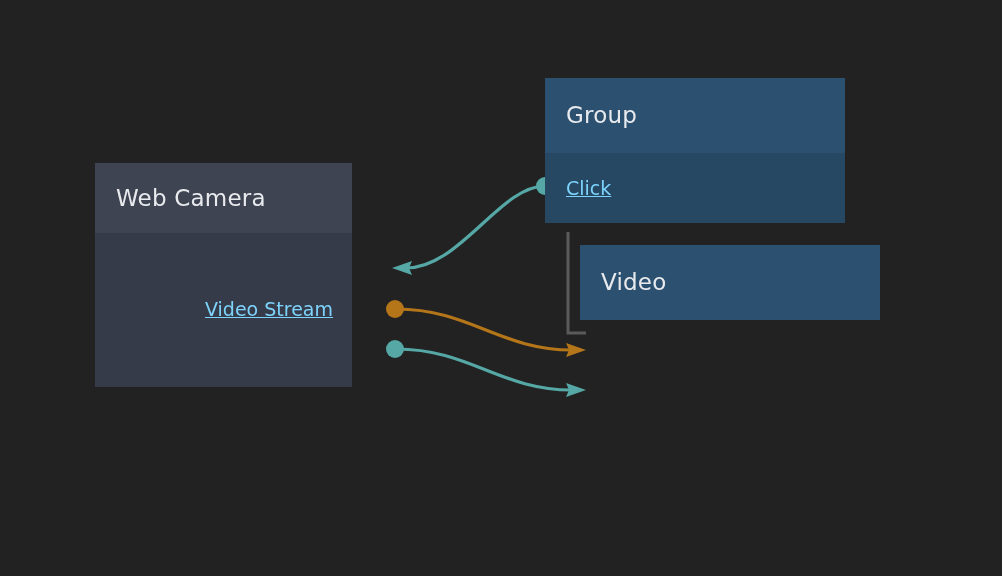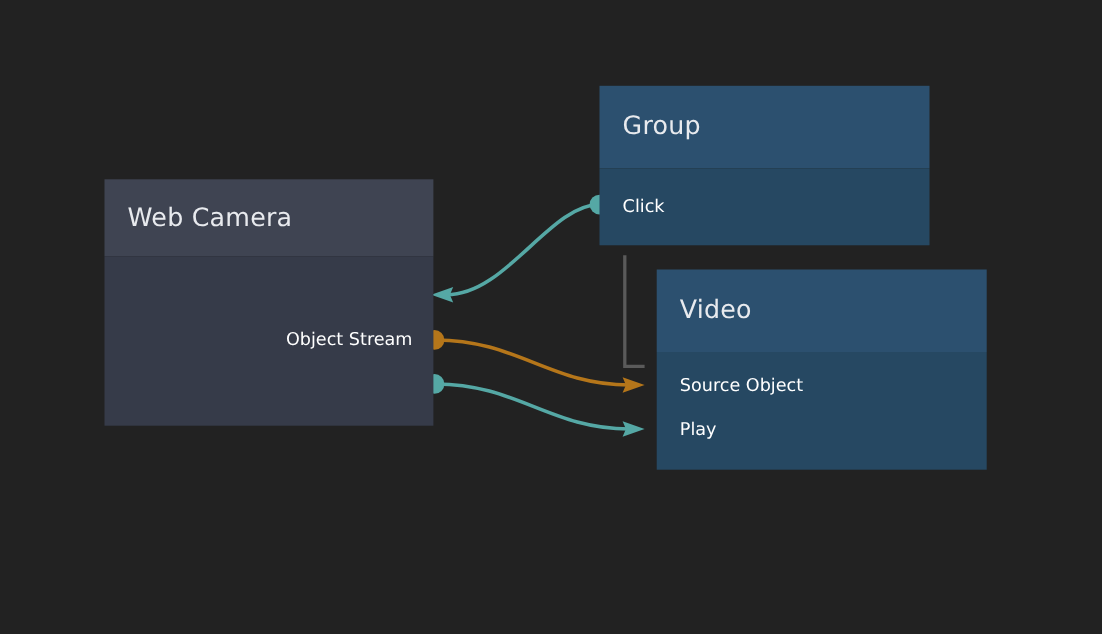--- a/index.html
+++ b/index.html
@@ -46,31 +46,32 @@
     box-sizing: border-box;
     position: relative;
   }
   .port-row {
     position: absolute;
     display: flex;
     align-items: center;
     height: 26px;
   }
   .port-label {
-    color: #ffffff;
-    font-size: 16px;
+    color: #7dd3fc;
+    font-size: 19px;
     font-weight: 400;
     line-height: 1;
     white-space: nowrap;
+    text-decoration: underline;
   }
   
   #node-web-camera {
     left: 95px;
     top: 163px;
-    width: 299px;
+    width: 257px;
     height: 224px;
   }
   #node-web-camera .node-header {
     height: 70px;
     background: #3f4452;
   }
   #node-web-camera .node-body {
     height: 154px;
     background: #363b49;
   }
@@ -88,21 +89,21 @@
   #node-group .node-header {
     height: 75px;
     background: #2c506f;
   }
   #node-group .node-body {
     height: 70px;
     background: #264862;
   }
   
   #node-video {
-    left: 597px;
+    left: 580px;
     top: 245px;
     width: 300px;
     height: 182px;
   }
   #node-video .node-header {
     height: 75px;
     background: #2c506f;
   }
   #node-video .node-body {
     height: 107px;
@@ -135,43 +136,35 @@
     <circle cx="395" cy="309" r="9" fill="#b5761a"></circle>
     <circle cx="395" cy="349" r="9" fill="#55a8a5"></circle>
   </svg>
 
   <div class="node" id="node-web-camera">
     <div class="node-header">
       <span class="node-title">Web Camera</span>
     </div>
     <div class="node-body">
       <div class="port-row out" style="top:63px;">
-        <span class="port-label">Object Stream</span>
+        <span class="port-label">Video Stream</span>
       </div>
     </div>
   </div>
 
   <div class="node" id="node-group">
     <div class="node-header">
       <span class="node-title">Group</span>
     </div>
     <div class="node-body">
       <div class="port-row in" style="top:22px;">
         <span class="port-label">Click</span>
       </div>
     </div>
   </div>
 
   <div class="node" id="node-video">
     <div class="node-header">
       <span class="node-title">Video</span>
     </div>
-    <div class="node-body">
-      <div class="port-row in" style="top:17px;">
-        <span class="port-label">Source Object</span>
-      </div>
-      <div class="port-row in" style="top:57px;">
-        <span class="port-label">Play</span>
-      </div>
-    </div>
   </div>
 
 </div>
 
 </body></html>

